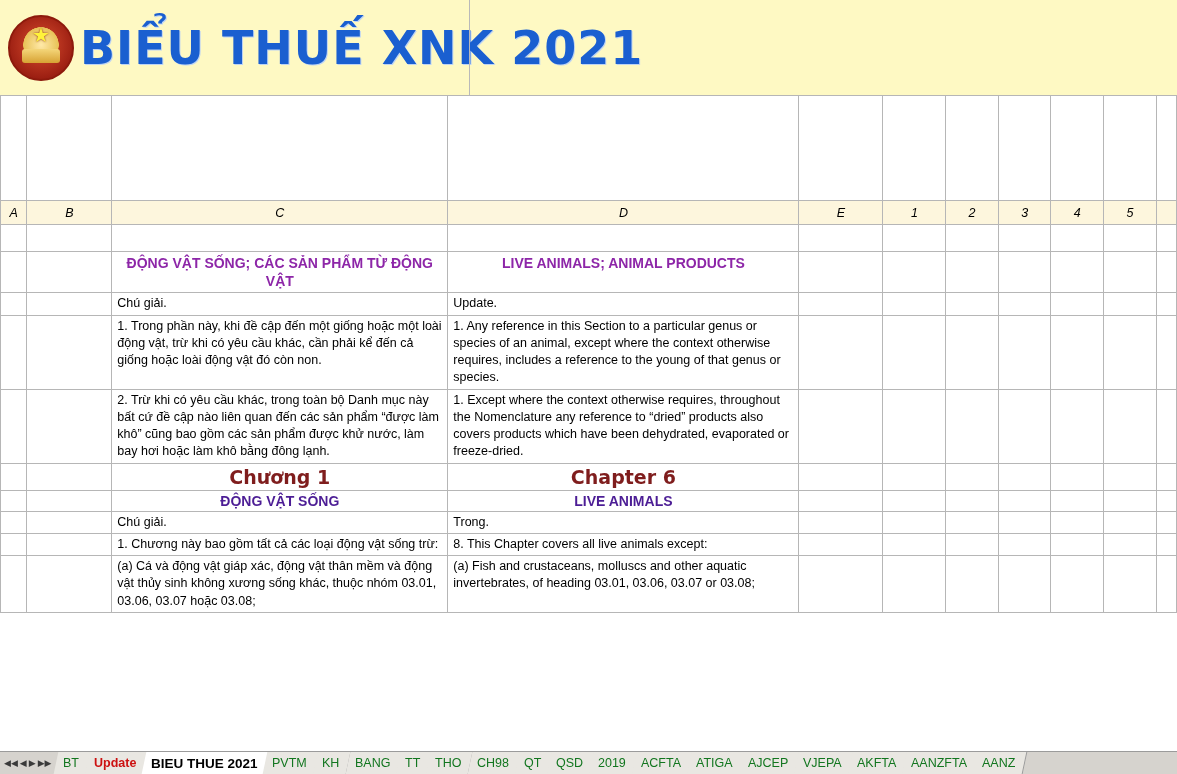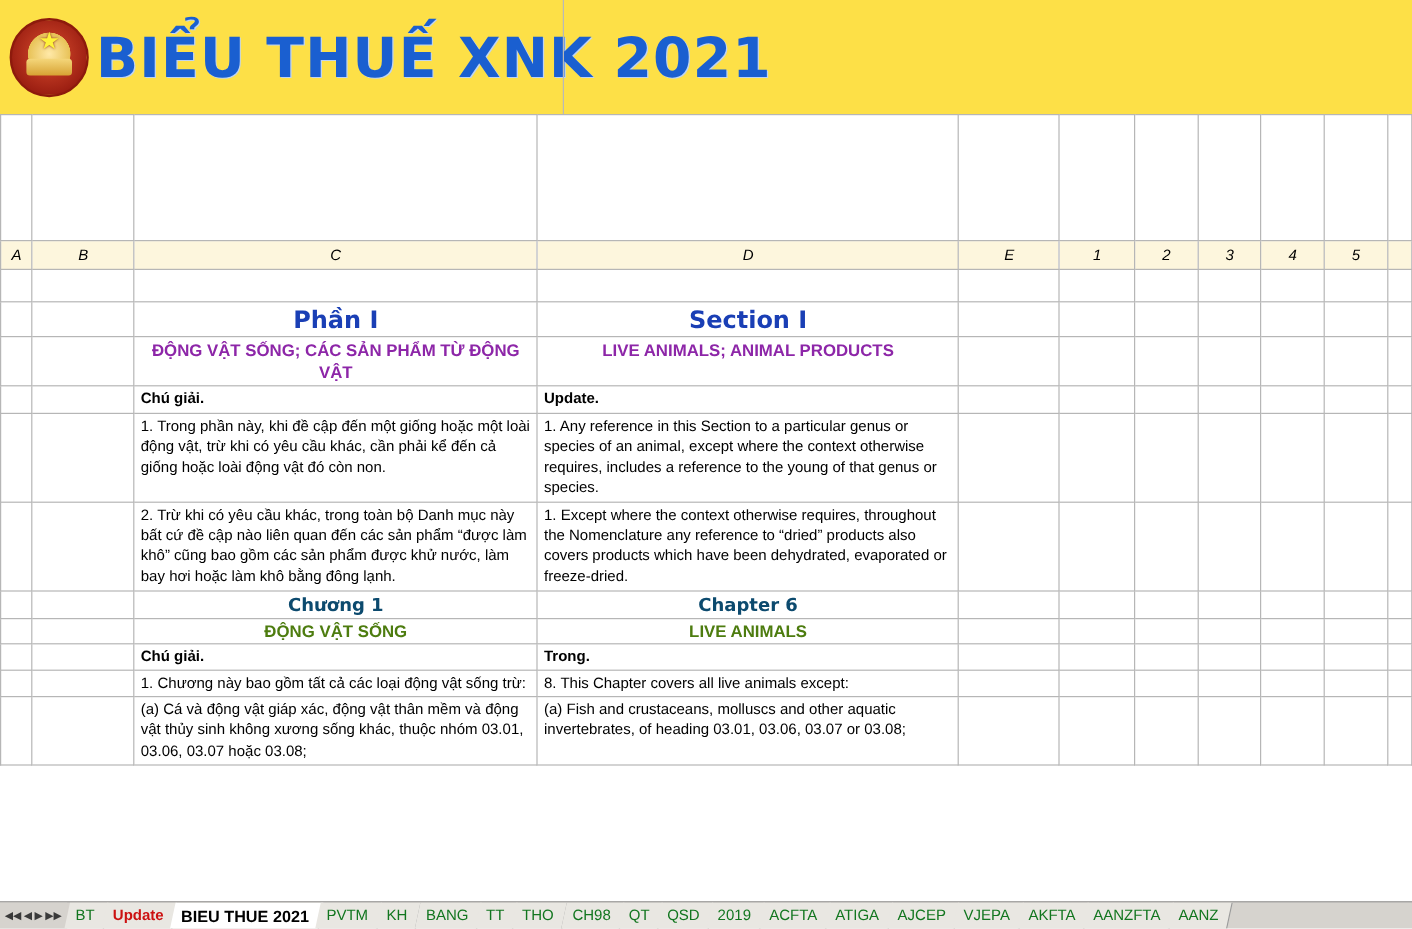--- a/index.html
+++ b/index.html
@@ -13,21 +13,21 @@
     width: 1177px;
     height: 774px;
     overflow: hidden;
     background: #ffffff;
   }
 
   
   .banner {
     position: relative;
     height: 95px;
-    background: #fde047;
+    background: #fef9c3;
     display: flex;
     align-items: center;
     padding-left: 8px;
     box-sizing: border-box;
   }
   .logo {
     width: 62px;
     height: 62px;
     border-radius: 50%;
     background: radial-gradient(circle at 50% 45%, #ffe9a8 0%, #e8c257 38%, #b8341f 39%, #9c1f12 72%, #6d120a 100%);
@@ -163,33 +163,33 @@
     font-family: "DejaVu Sans", sans-serif;
   }
   .part-sub {
     color: #8d26a8;
     font-weight: bold;
     font-size: 14px;
     text-align: center;
     line-height: 1.3;
   }
   .chap-title {
-    color: #0c4a6e;
-    font-weight: bold;
-    font-size: 15px;
+    color: #7f1d1d;
+    font-weight: bold;
+    font-size: 19px;
     text-align: center;
     font-family: "DejaVu Sans", sans-serif;
   }
   .chap-sub {
-    color: #4d7c0f;
+    color: #4c1d95;
     font-weight: bold;
     font-size: 14px;
     text-align: center;
   }
-  .bold { font-weight: bold; }
+  .bold { font-weight: normal; }
 
   .blank-row td { height: 22px; }
 
   
   .tabbar {
     position: absolute;
     left: 0;
     bottom: 0;
     width: 1177px;
     height: 22px;
@@ -297,33 +297,20 @@
         <td></td>
         <td></td>
         <td></td>
         <td></td>
         <td></td>
         <td></td>
         <td></td>
         <td></td>
       </tr>
 
-      <tr>
-        <td></td>
-        <td></td>
-        <td class="part-title">Phần I</td>
-        <td class="part-title">Section I</td>
-        <td></td>
-        <td></td>
-        <td></td>
-        <td></td>
-        <td></td>
-        <td></td>
-        <td></td>
-      </tr>
 
       <tr>
         <td></td>
         <td></td>
         <td class="part-sub">ĐỘNG VẬT SỐNG; CÁC SẢN PHẨM TỪ ĐỘNG VẬT</td>
         <td class="part-sub">LIVE ANIMALS; ANIMAL PRODUCTS</td>
         <td></td>
         <td></td>
         <td></td>
         <td></td>

